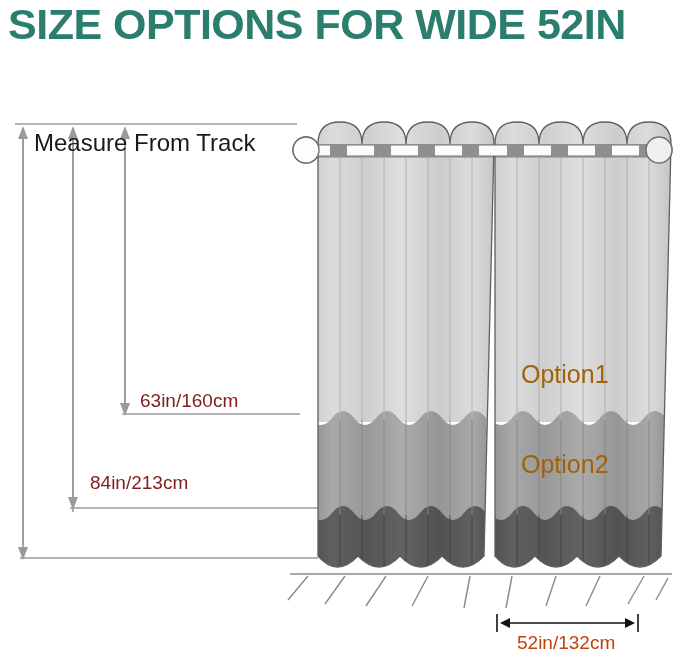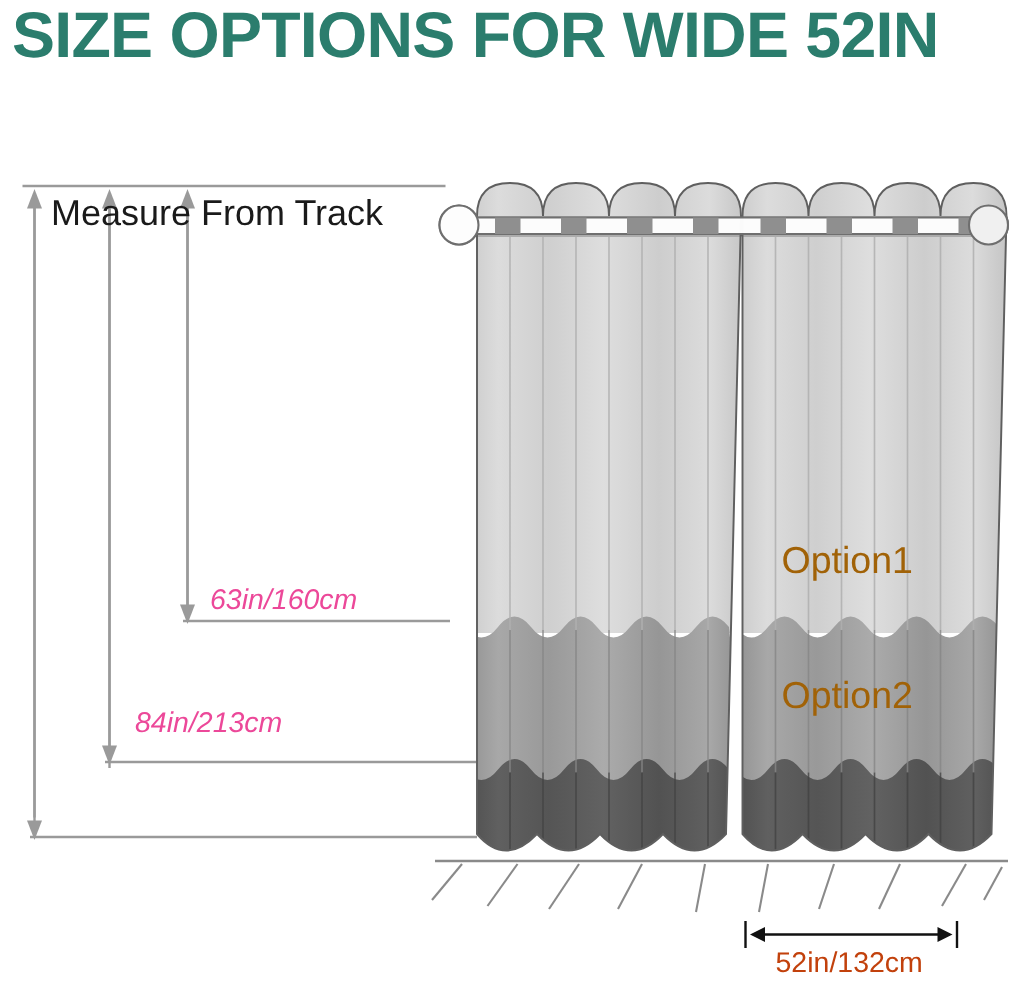--- a/index.html
+++ b/index.html
@@ -30,24 +30,23 @@
     font-size:24px;
     color:#1a1a1a;
     white-space:nowrap;
     line-height:28px;
     margin-top:45px;
   }
 
   .dimlabel{
     position:absolute;
     font-size:19px;
-    color:#ec4899;
+    color:#7f1d1d;
     white-space:nowrap;
     line-height:22px;
-    font-style:italic;
   }
   .dim63{ left:140px; top:390px; }
   .dim84{ left:90px; top:472px; }
   .dim96{ left:30px; top:531px; }
 
   .widthlabel{
     position:absolute;
     left:517px; top:632px;
     font-size:19px;
     color:#c2410c;

